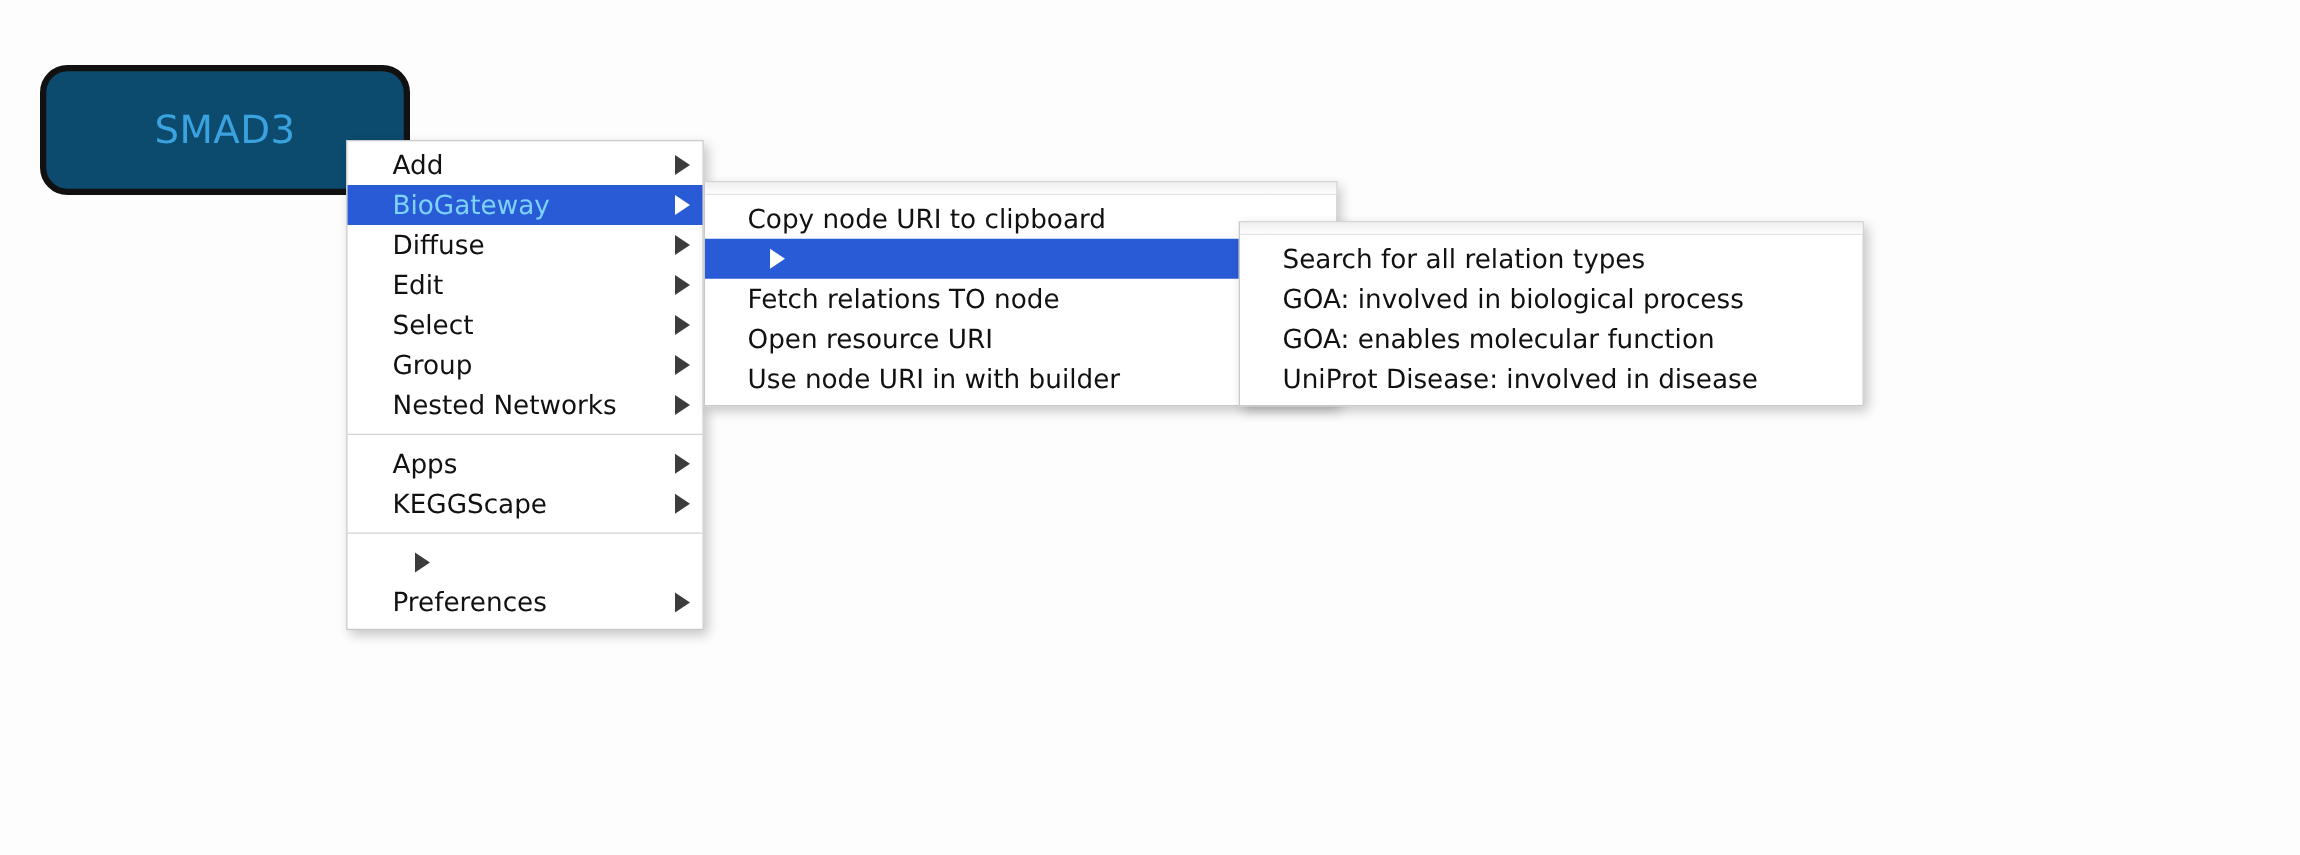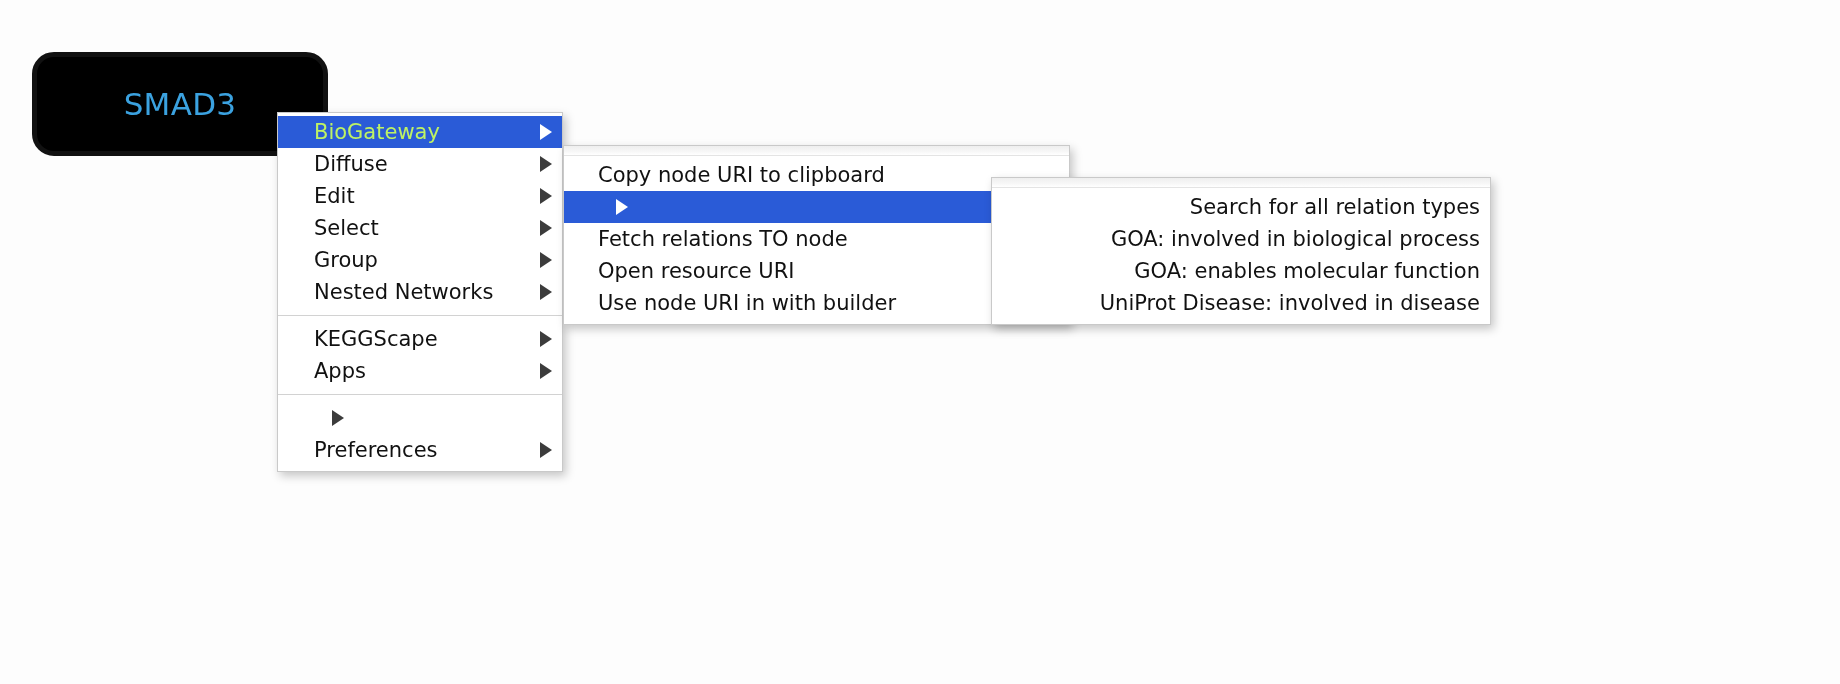--- a/index.html
+++ b/index.html
@@ -24,21 +24,21 @@
   }
 
   
   .node-shape {
     position: absolute;
     left: 32px;
     top: 52px;
     width: 296px;
     height: 104px;
     box-sizing: border-box;
-    background: #000000;
+    background: #0c4a6e;
     border: 5px solid #111111;
     border-radius: 22px;
     display: flex;
     align-items: center;
     justify-content: center;
   }
   .node-label {
     font-size: 31px;
     color: #3ba2e0;
     letter-spacing: 0.3px;
@@ -68,21 +68,21 @@
     align-items: center;
     height: 32px;
     padding: 0 10px 0 36px;
     font-size: 21px;
     color: #111111;
     white-space: nowrap;
     line-height: 32px;
   }
   .menu-item.selected {
     background: #2a5bd7;
-    color: #bef264;
+    color: #7dd3fc;
   }
   .menu-item .label {
     flex: 1 1 auto;
   }
   .menu-item .arrow {
     flex: 0 0 auto;
     margin-left: 18px;
     width: 0;
     height: 0;
     border-top: 8px solid transparent;
@@ -106,38 +106,41 @@
   }
   #menu-biogateway {
     left: 563px;
     top: 145px;
     width: 507px;
   }
   #menu-fetch-from {
     left: 991px;
     top: 177px;
     width: 500px;
-    text-align: right;
   }
   #menu-biogateway .menu-item,
   #menu-fetch-from .menu-item {
     padding-left: 34px;
   }
 </style>
 </head>
 <body>
 
 <div id="canvas">
 
   <div class="node-shape">
     <span class="node-label">SMAD3</span>
   </div>
 
   <div class="menu" id="menu-main">
     <div class="menu-body">
+        <div class="menu-item">
+          <span class="label">Add</span>
+          <span class="arrow"></span>
+        </div>
         <div class="menu-item selected">
           <span class="label">BioGateway</span>
           <span class="arrow"></span>
         </div>
         <div class="menu-item">
           <span class="label">Diffuse</span>
           <span class="arrow"></span>
         </div>
         <div class="menu-item">
           <span class="label">Edit</span>
@@ -150,25 +153,25 @@
         <div class="menu-item">
           <span class="label">Group</span>
           <span class="arrow"></span>
         </div>
         <div class="menu-item">
           <span class="label">Nested Networks</span>
           <span class="arrow"></span>
         </div>
         <div class="menu-sep"></div>
         <div class="menu-item">
+          <span class="label">Apps</span>
+          <span class="arrow"></span>
+        </div>
+        <div class="menu-item">
           <span class="label">KEGGScape</span>
-          <span class="arrow"></span>
-        </div>
-        <div class="menu-item">
-          <span class="label">Apps</span>
           <span class="arrow"></span>
         </div>
         <div class="menu-sep"></div>
         <div class="menu-item">
           <span class="arrow"></span>
         </div>
         <div class="menu-item">
           <span class="label">Preferences</span>
           <span class="arrow"></span>
         </div>

